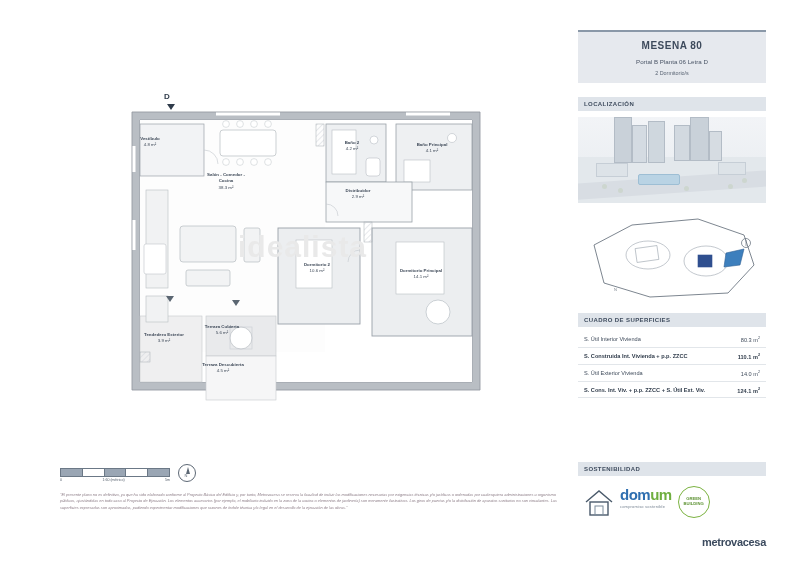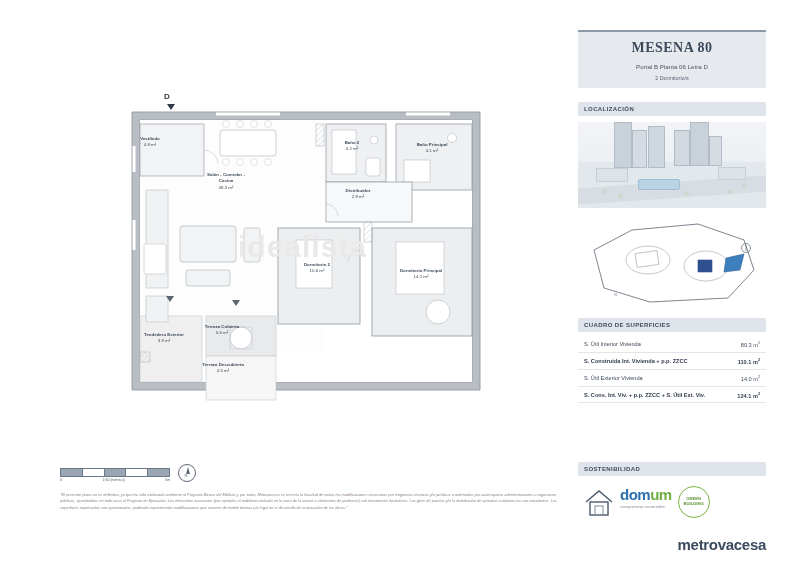--- a/index.html
+++ b/index.html
@@ -9,21 +9,21 @@
     color:#333;overflow:hidden;position:relative;
   }
   .sheet{position:absolute;left:0;top:0;width:800px;height:565px;}
 
   
   .rightcol{position:absolute;left:578px;top:30px;width:188px;}
   .panel-head{
     background:#e6e9ee;border-top:2px solid #8a98a8;
     padding:8px 0 7px 0;text-align:center;
   }
-  .panel-title{font-size:14px;font-weight:bold;color:#3d4a5c;letter-spacing:.5px;font-family:Liberation Serif, serif;}
+  .panel-title{font-size:10px;font-weight:bold;color:#3d4a5c;letter-spacing:.5px;}
   .panel-sub{font-size:6.2px;color:#4a5566;margin-top:7px;}
   .panel-sub2{font-size:5.4px;color:#5a6574;margin-top:5px;}
 
   .sec-bar{
     background:#dfe4ea;color:#3f4c5e;font-size:6px;font-weight:bold;
     letter-spacing:.4px;padding:4px 6px;margin-top:14px;
   }
   .sec-bar.thin{margin-top:10px;}
 
   
@@ -60,21 +60,21 @@
   .trow.bold{font-weight:bold;color:#2f3b4a;}
   .sup{font-size:3.8px;vertical-align:super;}
 
   
   .sost{position:absolute;left:578px;top:462px;width:188px;}
   .logos{display:flex;align-items:flex-start;margin-top:10px;padding-left:4px;}
   .domum-wrap{margin-left:4px;}
   .domum{font-size:15px;font-weight:bold;color:#2f6fb0;letter-spacing:-.5px;}
   .domum .um{color:#6fae3f;}
   .domum-sub{font-size:4px;color:#7b8795;letter-spacing:.2px;margin-top:1px;}
-  .metro{font-size:15px;color:#3b4a5e;font-weight:bold;letter-spacing:-.3px;margin-top:12px;text-align:right;}
+  .metro{font-size:11px;color:#3b4a5e;font-weight:bold;letter-spacing:-.3px;margin-top:12px;text-align:right;}
   .badge{width:30px;height:30px;border-radius:50%;background:#ffffff;border:1.5px solid #7cb342;
     display:flex;flex-direction:column;align-items:center;justify-content:center;margin-left:6px;}
   .badge span{font-size:4.2px;color:#5d9233;font-weight:bold;line-height:1.1;}
 
   
   .plan{position:absolute;left:120px;top:100px;width:400px;height:320px;}
   .planwrap{position:relative;width:400px;height:320px;}
   .watermark{
     position:absolute;left:118px;top:130px;font-size:30px;color:#e9e9e9;
     letter-spacing:1px;font-weight:bold;z-index:5;pointer-events:none;

